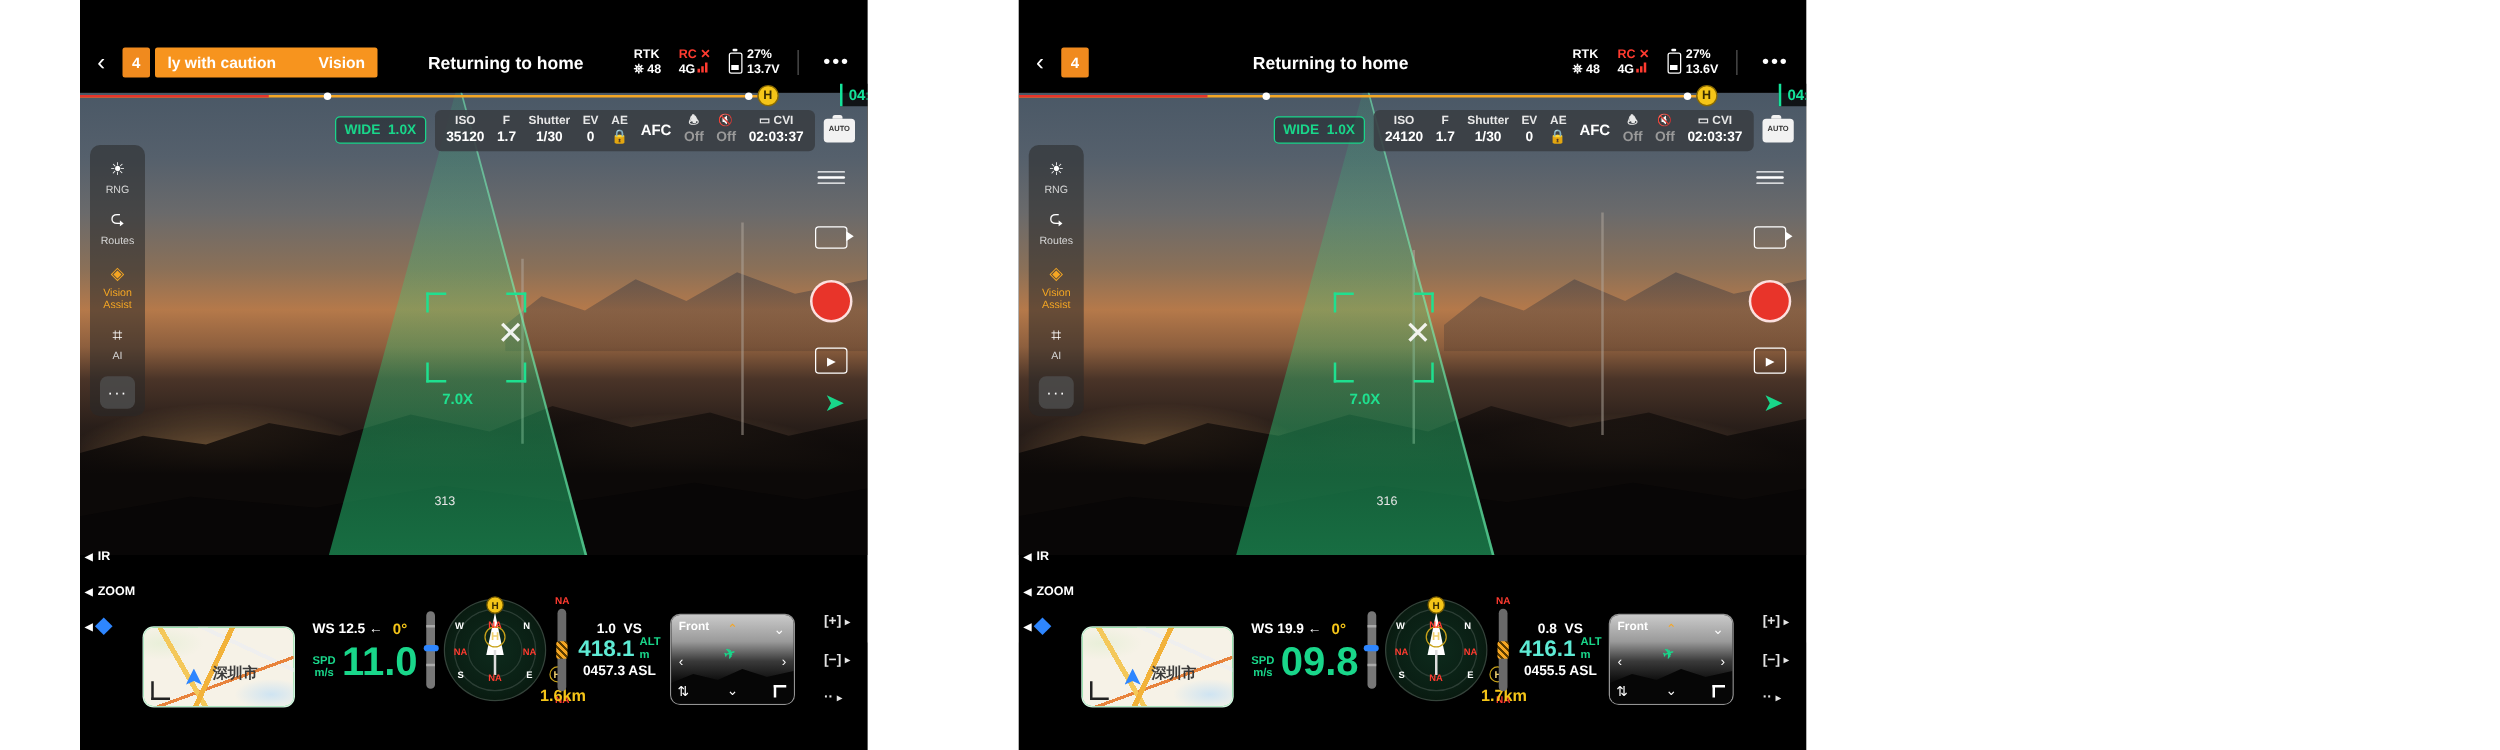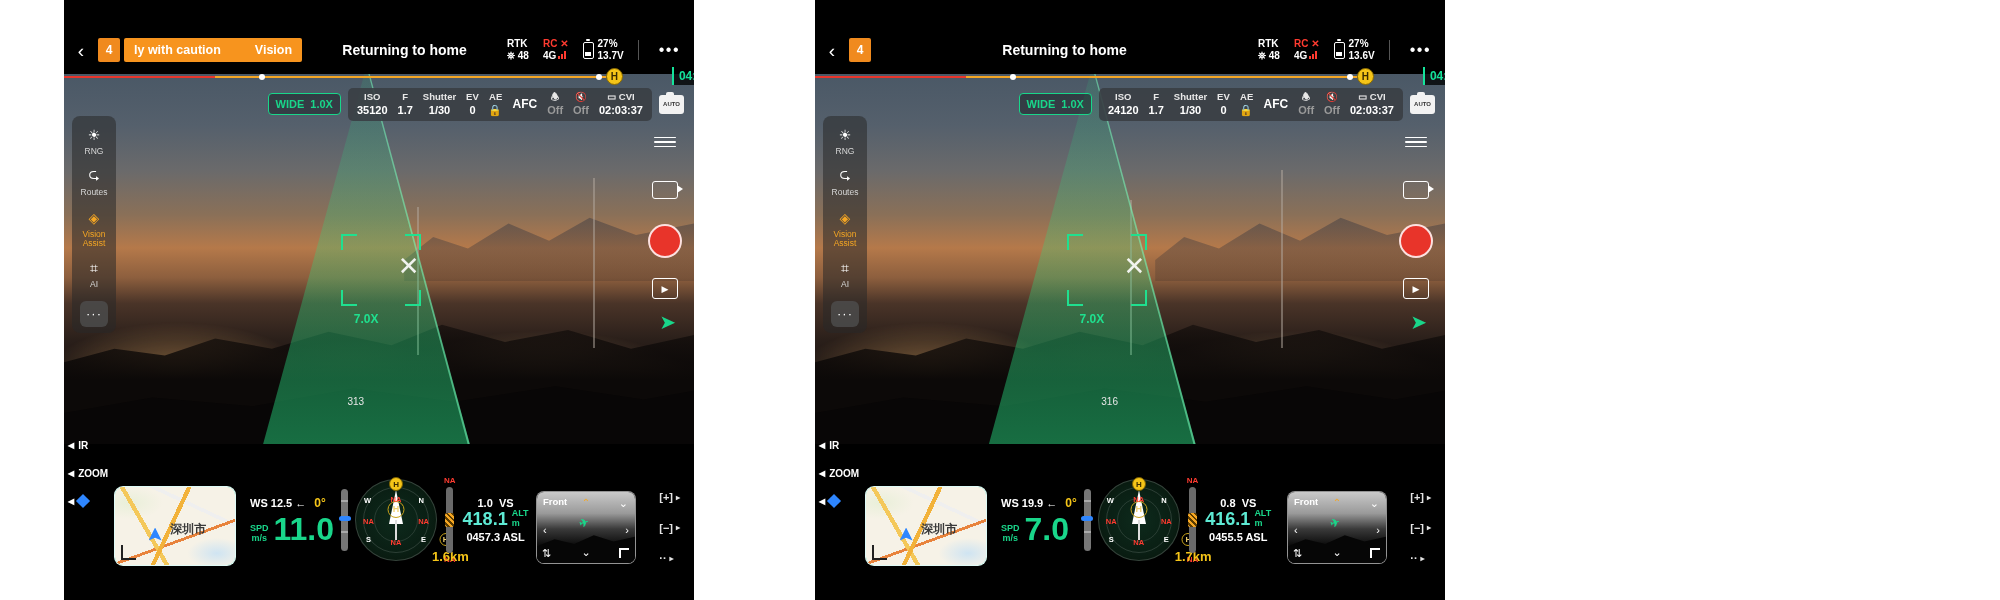--- a/index.html
+++ b/index.html
@@ -156,23 +156,23 @@
   .headingnum { position:absolute; left:45%; top:322px; color:#e6e6e6; font-size:10px; }
 
   
   .blstack { position:absolute; left:4px; bottom:94px; width:58px;
     display:flex; flex-direction:column; gap:17px; }
   .blitem { display:flex; align-items:center; gap:4px; color:#fff; font-size:10px; font-weight:bold; }
   .blitem .car { font-size:8px; color:#fff; }
   .diamond { width:10px; height:10px; background:#2e86ff; transform:rotate(45deg); }
 
   
-  .minimap { position:absolute; left:50px; bottom:34px; width:122px; height:80px;
+  .minimap { position:absolute; left:50px; bottom:34px; width:122px; height:65px;
     border-radius:9px; overflow:hidden; border:1.5px solid rgba(255,255,255,.8);
-    background:#5eead4; }
+    background:#22c55e; }
   .mm-bg { position:absolute; inset:0;
     background:
       linear-gradient(115deg, transparent 46%, #f2b23a 46%, #f2b23a 49%, transparent 49%),
       linear-gradient(60deg, transparent 30%, #f4c85a 30%, #f4c85a 33%, transparent 33%),
       linear-gradient(160deg, transparent 62%, #e8833c 62%, #e8833c 64.5%, transparent 64.5%),
       linear-gradient(25deg, transparent 70%, #efefef 70%, #efefef 73%, transparent 73%),
       radial-gradient(ellipse 40% 30% at 12% 20%, #e9efd9, transparent 70%),
       radial-gradient(ellipse 35% 28% at 85% 85%, #cfe4f2, transparent 70%),
       #f6f2e7; }
   .mm-label { position:absolute; left:46%; top:44%; color:#3a3a3a; font-size:12px; font-weight:bold; }
@@ -684,21 +684,21 @@
       <div style="display:flex;flex-direction:column;gap:4px;">
         <div style="display:flex;align-items:center;gap:8px;">
           <span class="ws"><span>WS</span> <span>19.9</span> <span>←</span></span>
           <span class="deg">0°</span>
         </div>
         <div class="spdblock">
           <span class="spdlbl">
               <span style="display:block">SPD</span>
               <span style="display:block">m/s</span>
             </span>
-          <span class="spdval">7.0</span>
+          <span class="spdval">09.8</span>
         </div>
       </div>
       <div class="vslider">
         <span class="tick" style="top:18%"></span>
           <span class="tick" style="top:68%"></span>
         <span class="knob"></span>
       </div>
       <div class="compass">
         <span class="cmp-ring"></span>
         <span class="cmp-ring2"></span>

